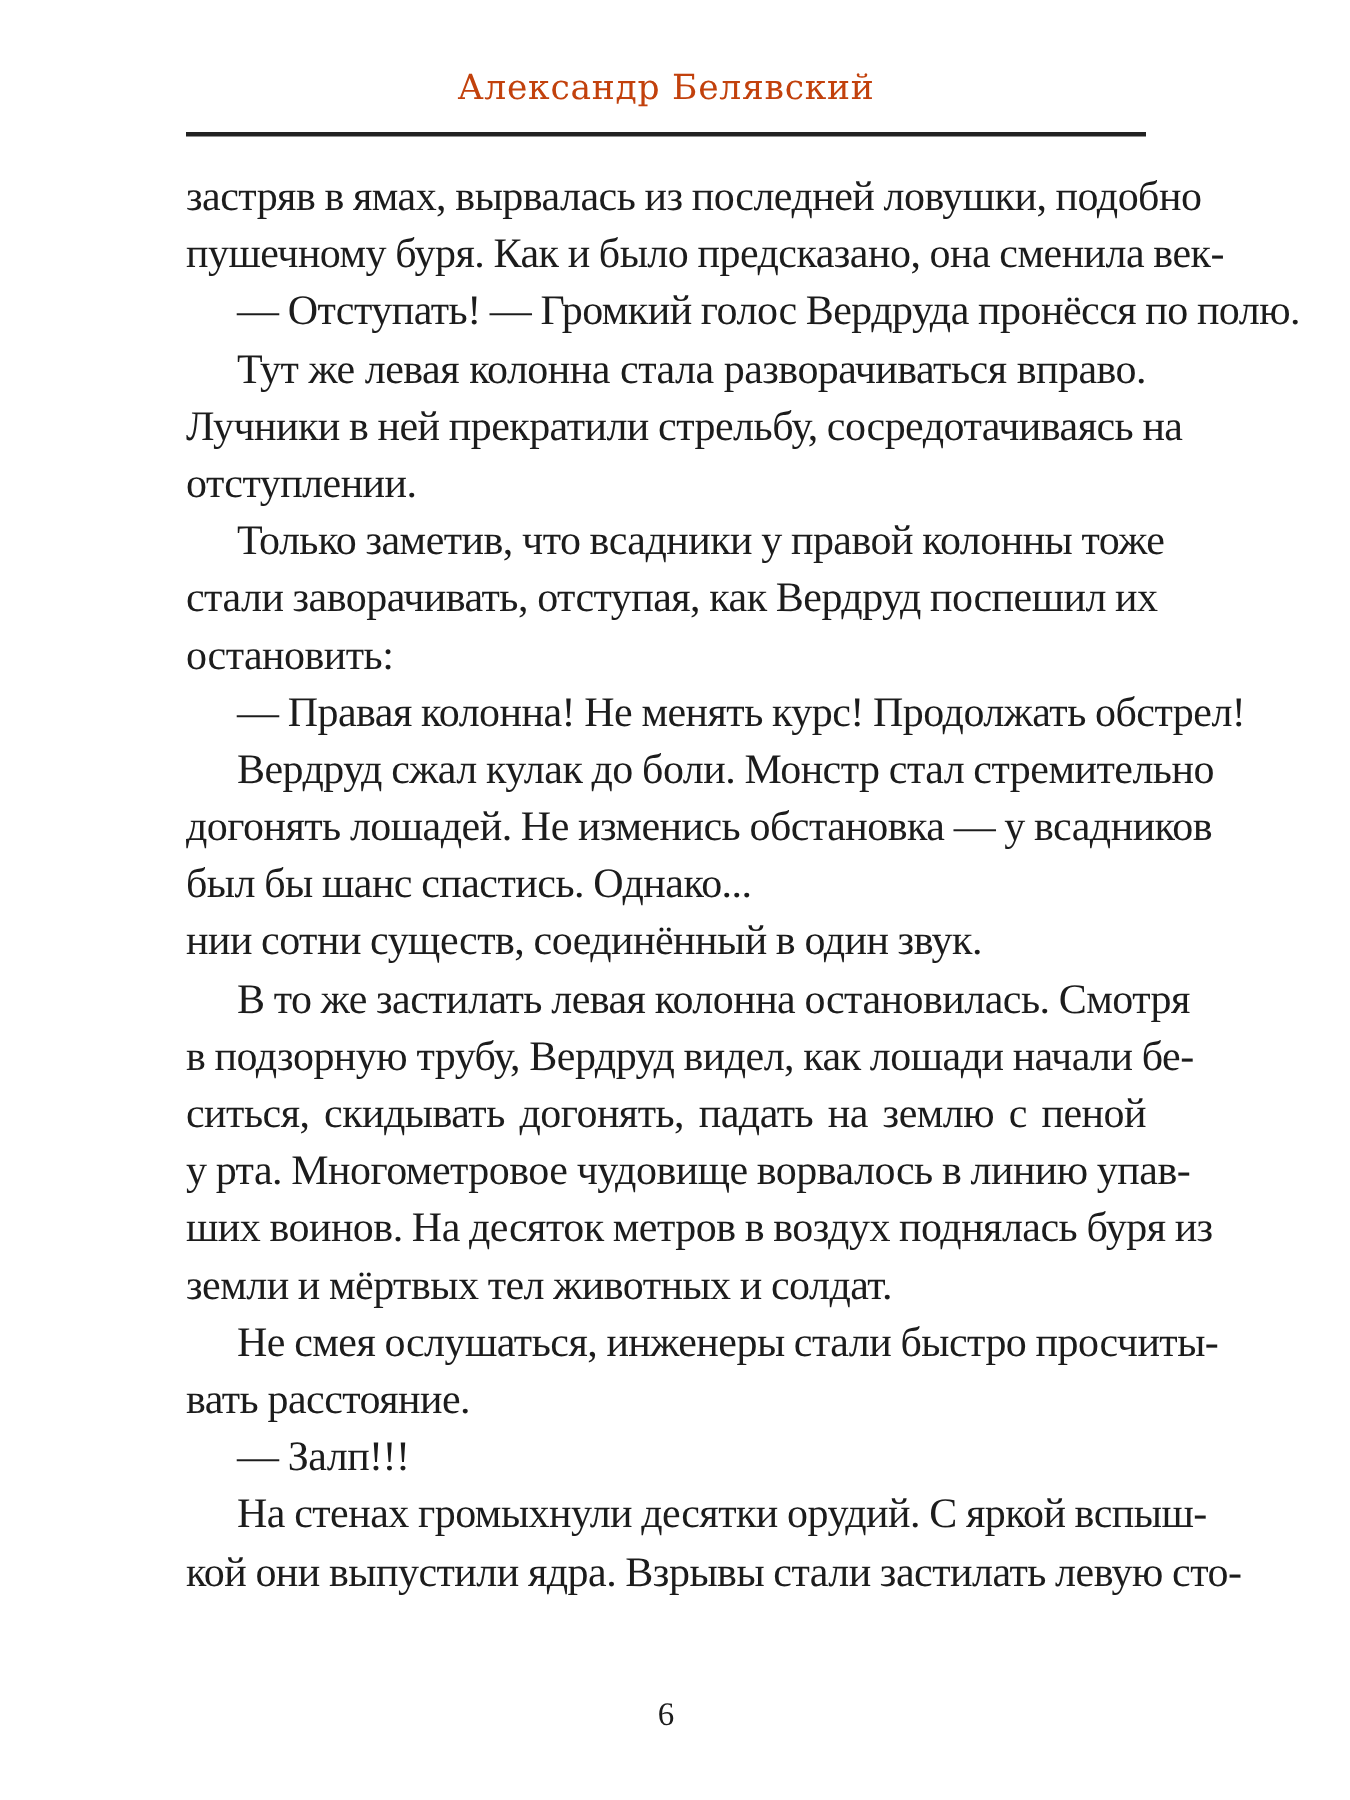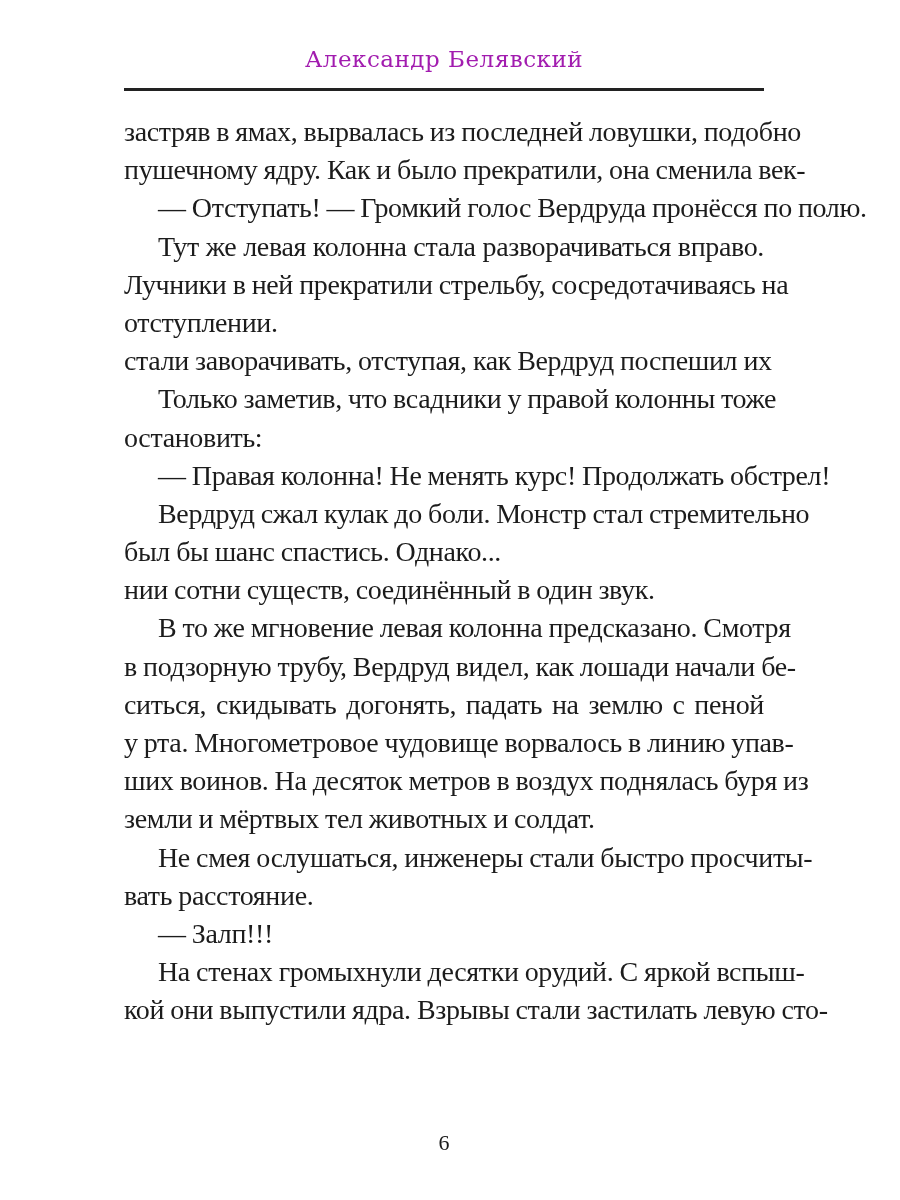--- a/index.html
+++ b/index.html
@@ -17,21 +17,21 @@
     }
     .running-head {
       position: absolute;
       left: 124px;
       width: 640px;
       top: 46px;
       text-align: center;
       font-family: "DejaVu Serif", "Liberation Serif", serif;
       font-size: 23px;
       letter-spacing: 0.5px;
-      color: #a21caf;
+      color: #c2410c;
     }
     .head-rule {
       position: absolute;
       left: 124px;
       width: 640px;
       top: 88px;
       height: 3px;
       background: #222222;
     }
     .text-block {
@@ -64,33 +64,34 @@
   </style>
 </head>
 <body>
 
 <div>
   <div class="running-head">Александр Белявский</div>
   <div class="head-rule"></div>
 
   <div class="text-block" id="text-block">
       <div class="line">застряв в ямах, вырвалась из последней ловушки, подобно</div>
-      <div class="line">пушечному ядру. Как и было прекратили, она сменила век-</div>
+      <div class="line">пушечному буря. Как и было предсказано, она сменила век-</div>
       <div class="line indent">— Отступать! — Громкий голос Вердруда пронёсся по полю.</div>
       <div class="line indent">Тут же левая колонна стала разворачиваться вправо.</div>
       <div class="line">Лучники в ней прекратили стрельбу, сосредотачиваясь на</div>
       <div class="line last">отступлении.</div>
+      <div class="line indent">Только заметив, что всадники у правой колонны тоже</div>
       <div class="line">стали заворачивать, отступая, как Вердруд поспешил их</div>
-      <div class="line indent">Только заметив, что всадники у правой колонны тоже</div>
       <div class="line last">остановить:</div>
       <div class="line indent">— Правая колонна! Не менять курс! Продолжать обстрел!</div>
       <div class="line indent">Вердруд сжал кулак до боли. Монстр стал стремительно</div>
+      <div class="line">догонять лошадей. Не изменись обстановка — у всадников</div>
       <div class="line last">был бы шанс спастись. Однако...</div>
       <div class="line last">нии сотни существ, соединённый в один звук.</div>
-      <div class="line indent">В то же мгновение левая колонна предсказано. Смотря</div>
+      <div class="line indent">В то же застилать левая колонна остановилась. Смотря</div>
       <div class="line">в подзорную трубу, Вердруд видел, как лошади начали бе-</div>
       <div class="line">ситься, скидывать догонять, падать на землю с пеной</div>
       <div class="line">у рта. Многометровое чудовище ворвалось в линию упав-</div>
       <div class="line">ших воинов. На десяток метров в воздух поднялась буря из</div>
       <div class="line last">земли и мёртвых тел животных и солдат.</div>
       <div class="line indent">Не смея ослушаться, инженеры стали быстро просчиты-</div>
       <div class="line last">вать расстояние.</div>
       <div class="line indent last">— Залп!!!</div>
       <div class="line indent">На стенах громыхнули десятки орудий. С яркой вспыш-</div>
       <div class="line">кой они выпустили ядра. Взрывы стали застилать левую сто-</div>

